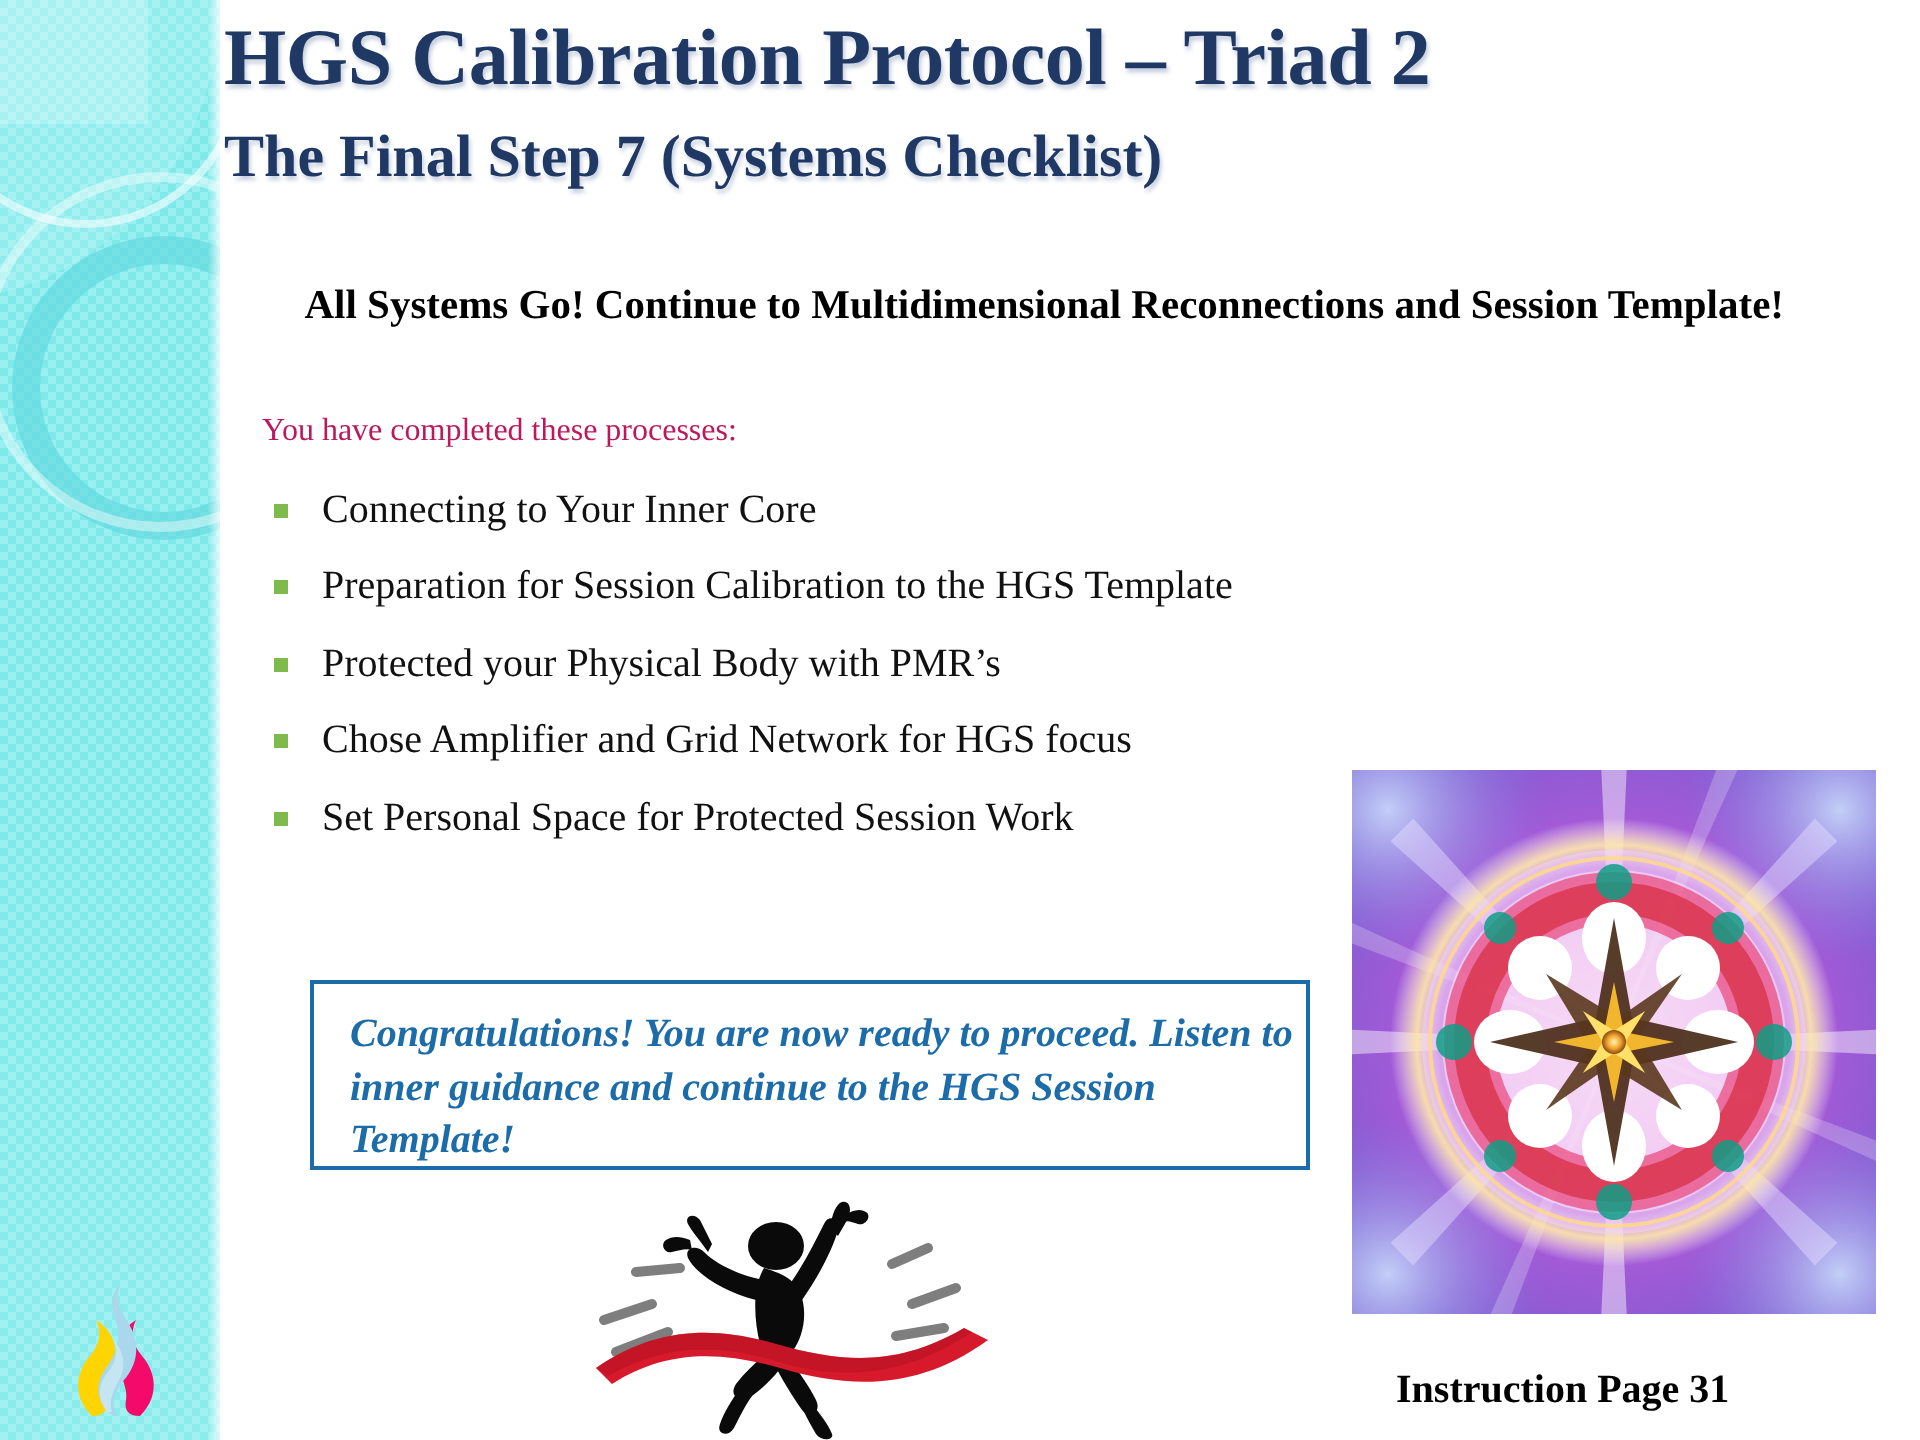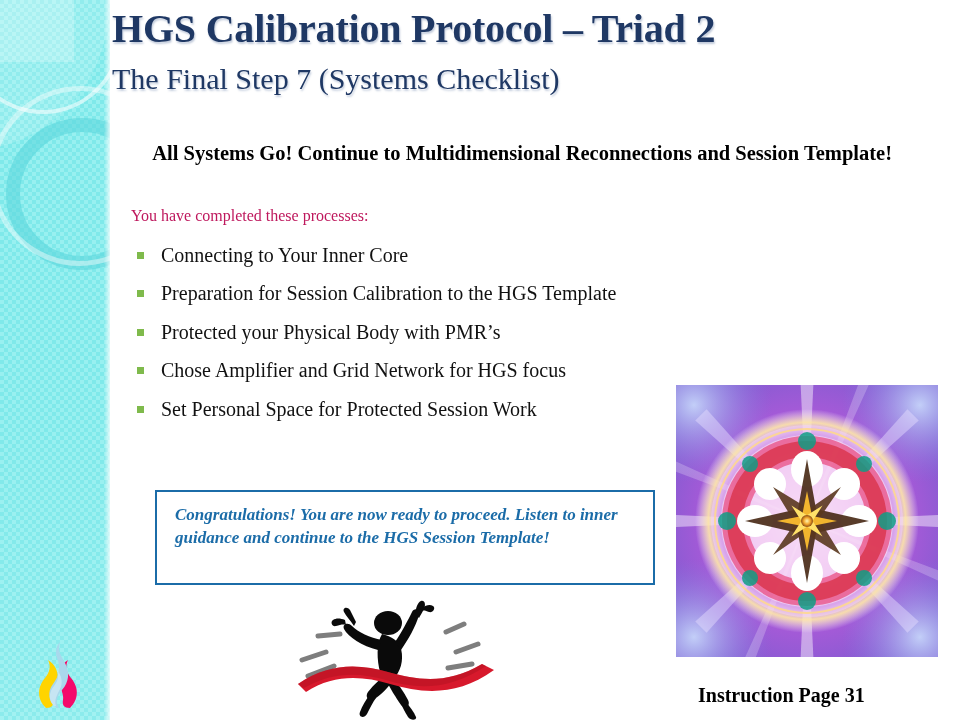--- a/index.html
+++ b/index.html
@@ -54,21 +54,21 @@
 
   
   #title{
     position:absolute;left:112px;top:8px;width:830px;
     font-size:40px;font-weight:bold;line-height:1.06;
     color:#1F3864;letter-spacing:-.2px;
     text-shadow:1px 2px 2px rgba(120,140,175,.45);
   }
   #subtitle{
     position:absolute;left:112px;top:62px;width:830px;
-    font-size:30px;font-weight:normal;line-height:1.1;
+    font-size:30px;font-weight:bold;line-height:1.1;
     color:#1F3864;
     text-shadow:1px 2px 2px rgba(130,150,185,.45);
   }
 
   
   #headline{
     position:absolute;left:132px;top:140px;width:760px;
     text-align:right;font-size:20.5px;font-weight:bold;color:#000;
     line-height:1.32;
   }
@@ -89,21 +89,21 @@
     background:#7FBA4C;
   }
 
   
   #callout{
     position:absolute;left:155px;top:490px;width:500px;height:95px;
     border:2px solid #1B6CA8;background:#fff;box-sizing:border-box;
   }
   #callout p{
     margin:0;padding:12px 0 0 18px;
-    font-size:17px;font-weight:bold;font-style:italic;
+    font-size:20px;font-weight:bold;font-style:italic;
     color:#1B6CA8;line-height:1.33;
   }
 
   
   #mandala{position:absolute;left:676px;top:385px;width:262px;height:272px;overflow:hidden;}
 
   
   #runner{position:absolute;left:296px;top:600px;width:210px;height:120px;}
 
   

